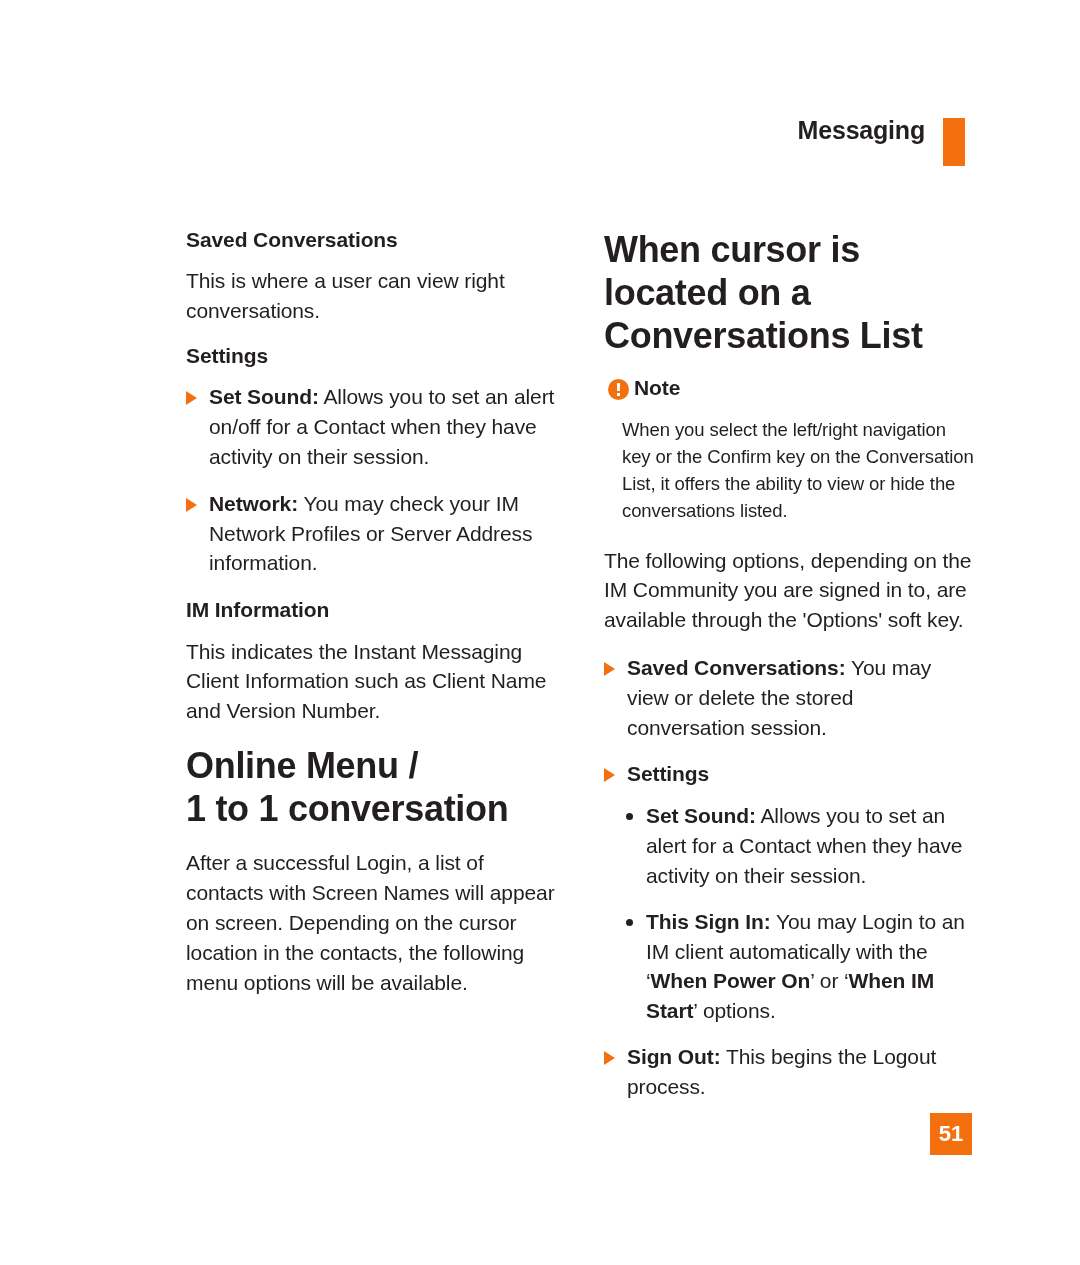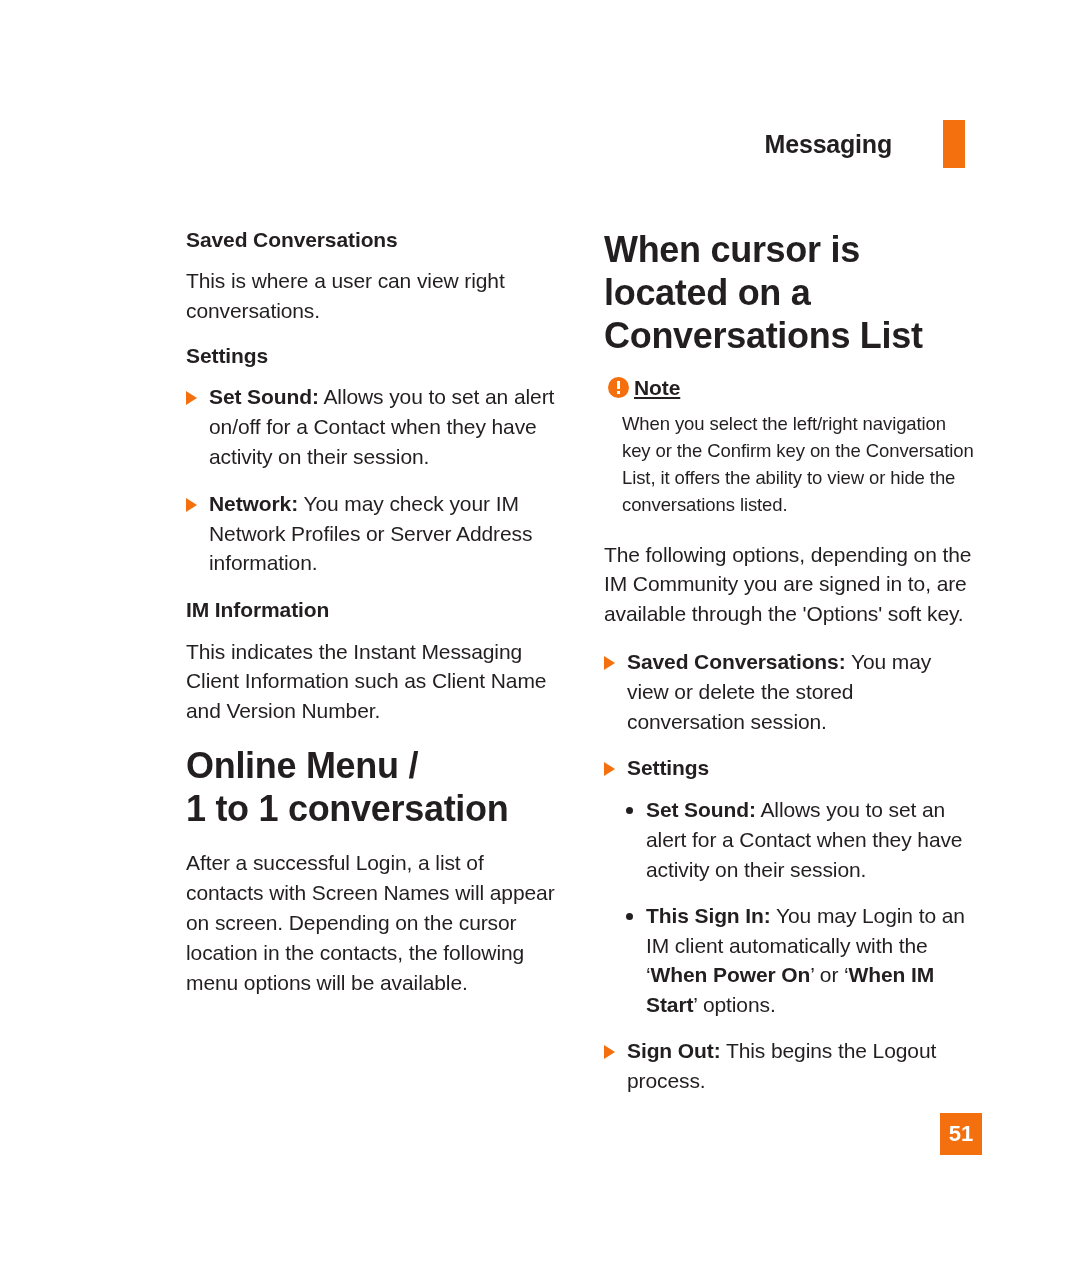--- a/index.html
+++ b/index.html
@@ -15,23 +15,22 @@
     position: relative;
     overflow: hidden;
   }
 
   
   .page-header {
     position: absolute;
     top: 118px;
     right: 115px;
     display: flex;
-    align-items: center;
+    align-items: flex-start;
     height: 52px;
-    gap: 33px;
   }
   .header-title {
     font-size: 25px;
     font-weight: bold;
     letter-spacing: -0.2px;
     color: #231f20;
     line-height: 1;
   }
   .header-tab {
     width: 22px;
@@ -122,23 +121,22 @@
     border-radius: 50%;
     background: #231f20;
   }
 
   b, strong { font-weight: bold; }
 
   
   .note-wrap { margin: 0 0 22px 0; }
   .note-head {
     display: flex;
-    align-items: center;
-    margin: 0 0 10px 4px;
-    text-decoration: underline;
+    align-items: flex-end;
+    margin: 0 0 16px 4px;
   }
   .note-icon {
     width: 21px;
     height: 21px;
     border-radius: 50%;
     background: #f4700f;
     position: relative;
     flex: none;
     margin-right: 5px;
   }
@@ -170,21 +168,21 @@
   .note-body {
     font-size: 18.5px;
     line-height: 1.46;
     margin: 0 0 0 18px;
     letter-spacing: -0.1px;
   }
 
   
   .page-number {
     position: absolute;
-    right: 98px;
+    right: 108px;
     bottom: 110px;
     width: 42px;
     height: 42px;
     background: #f4700f;
     color: #ffffff;
     font-size: 22px;
     font-weight: bold;
     display: flex;
     align-items: center;
     justify-content: center;

